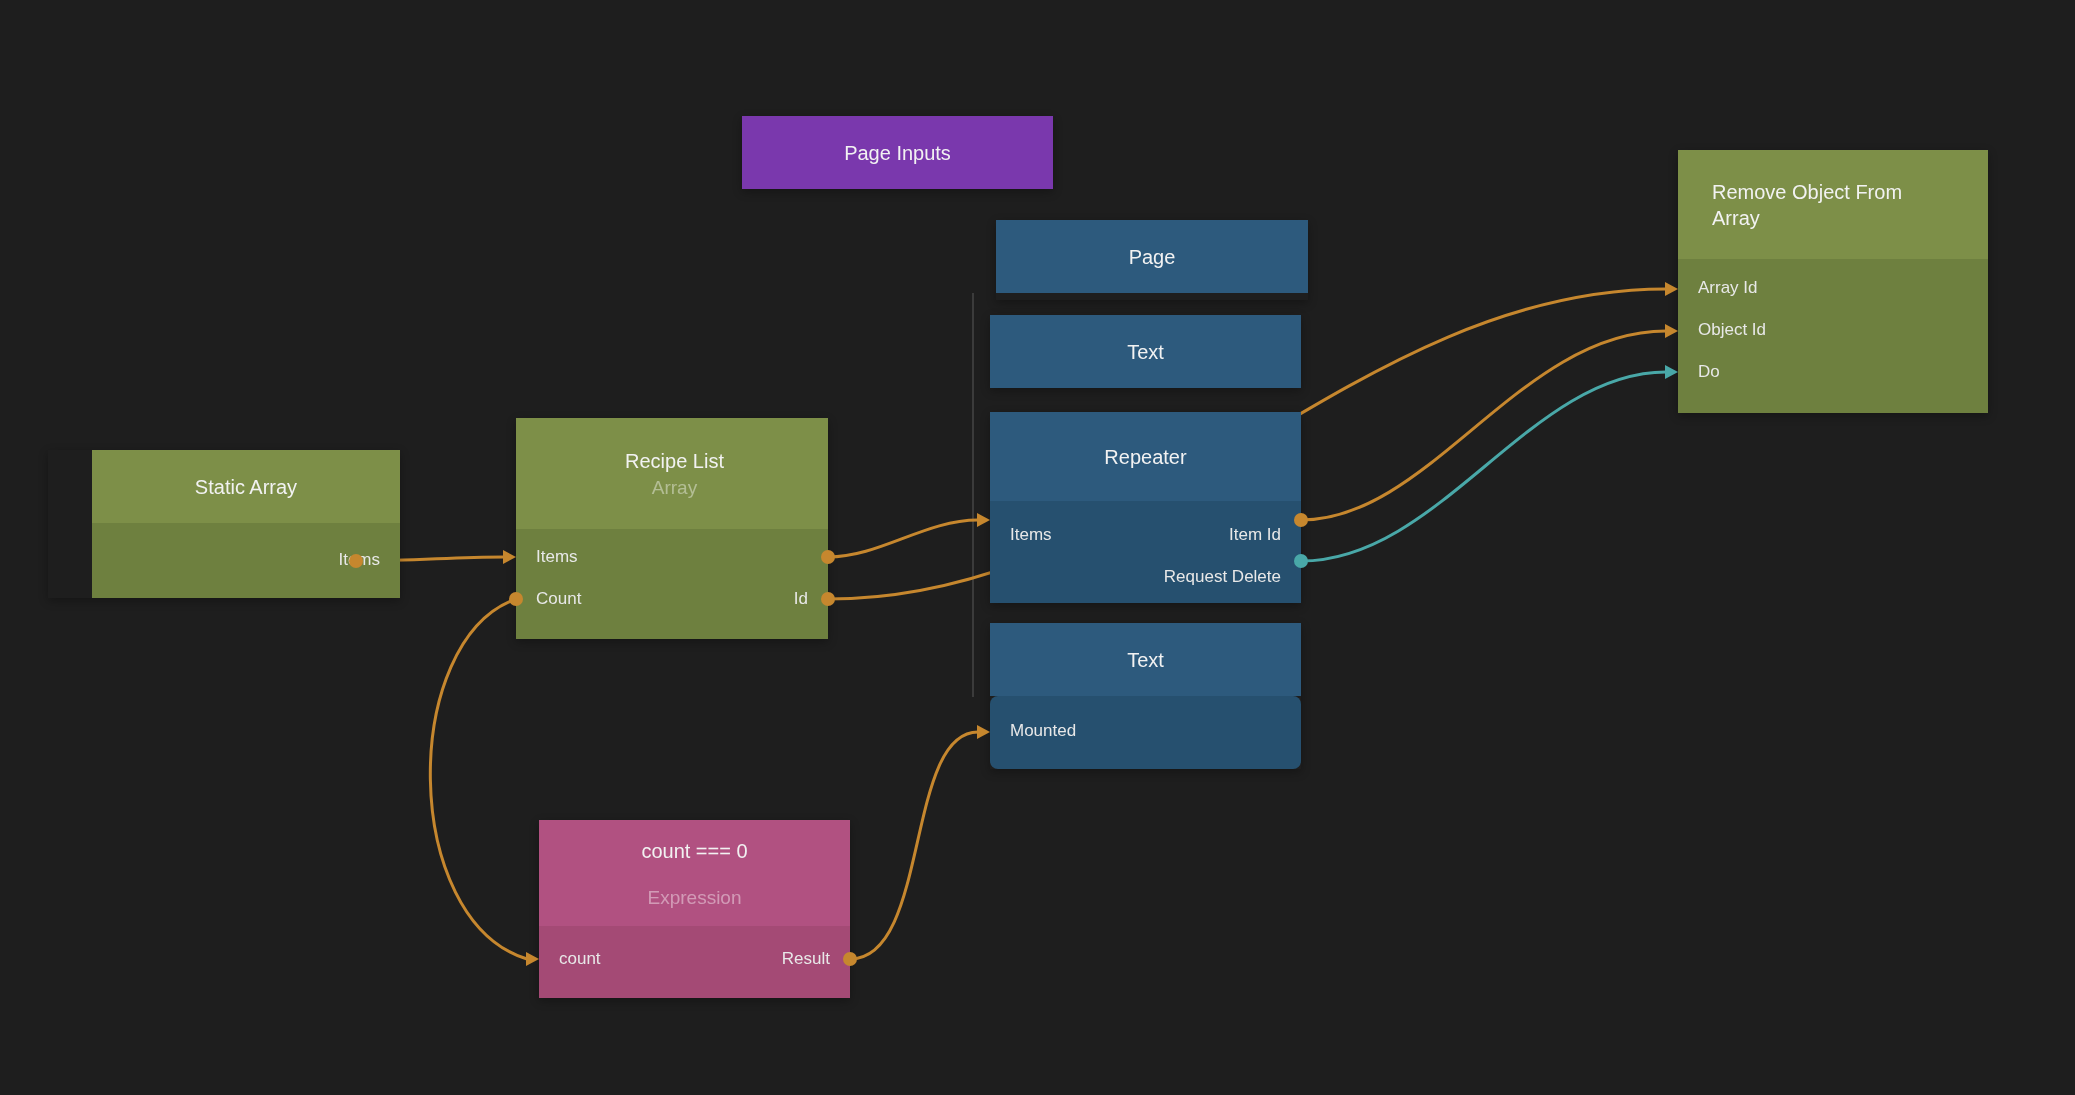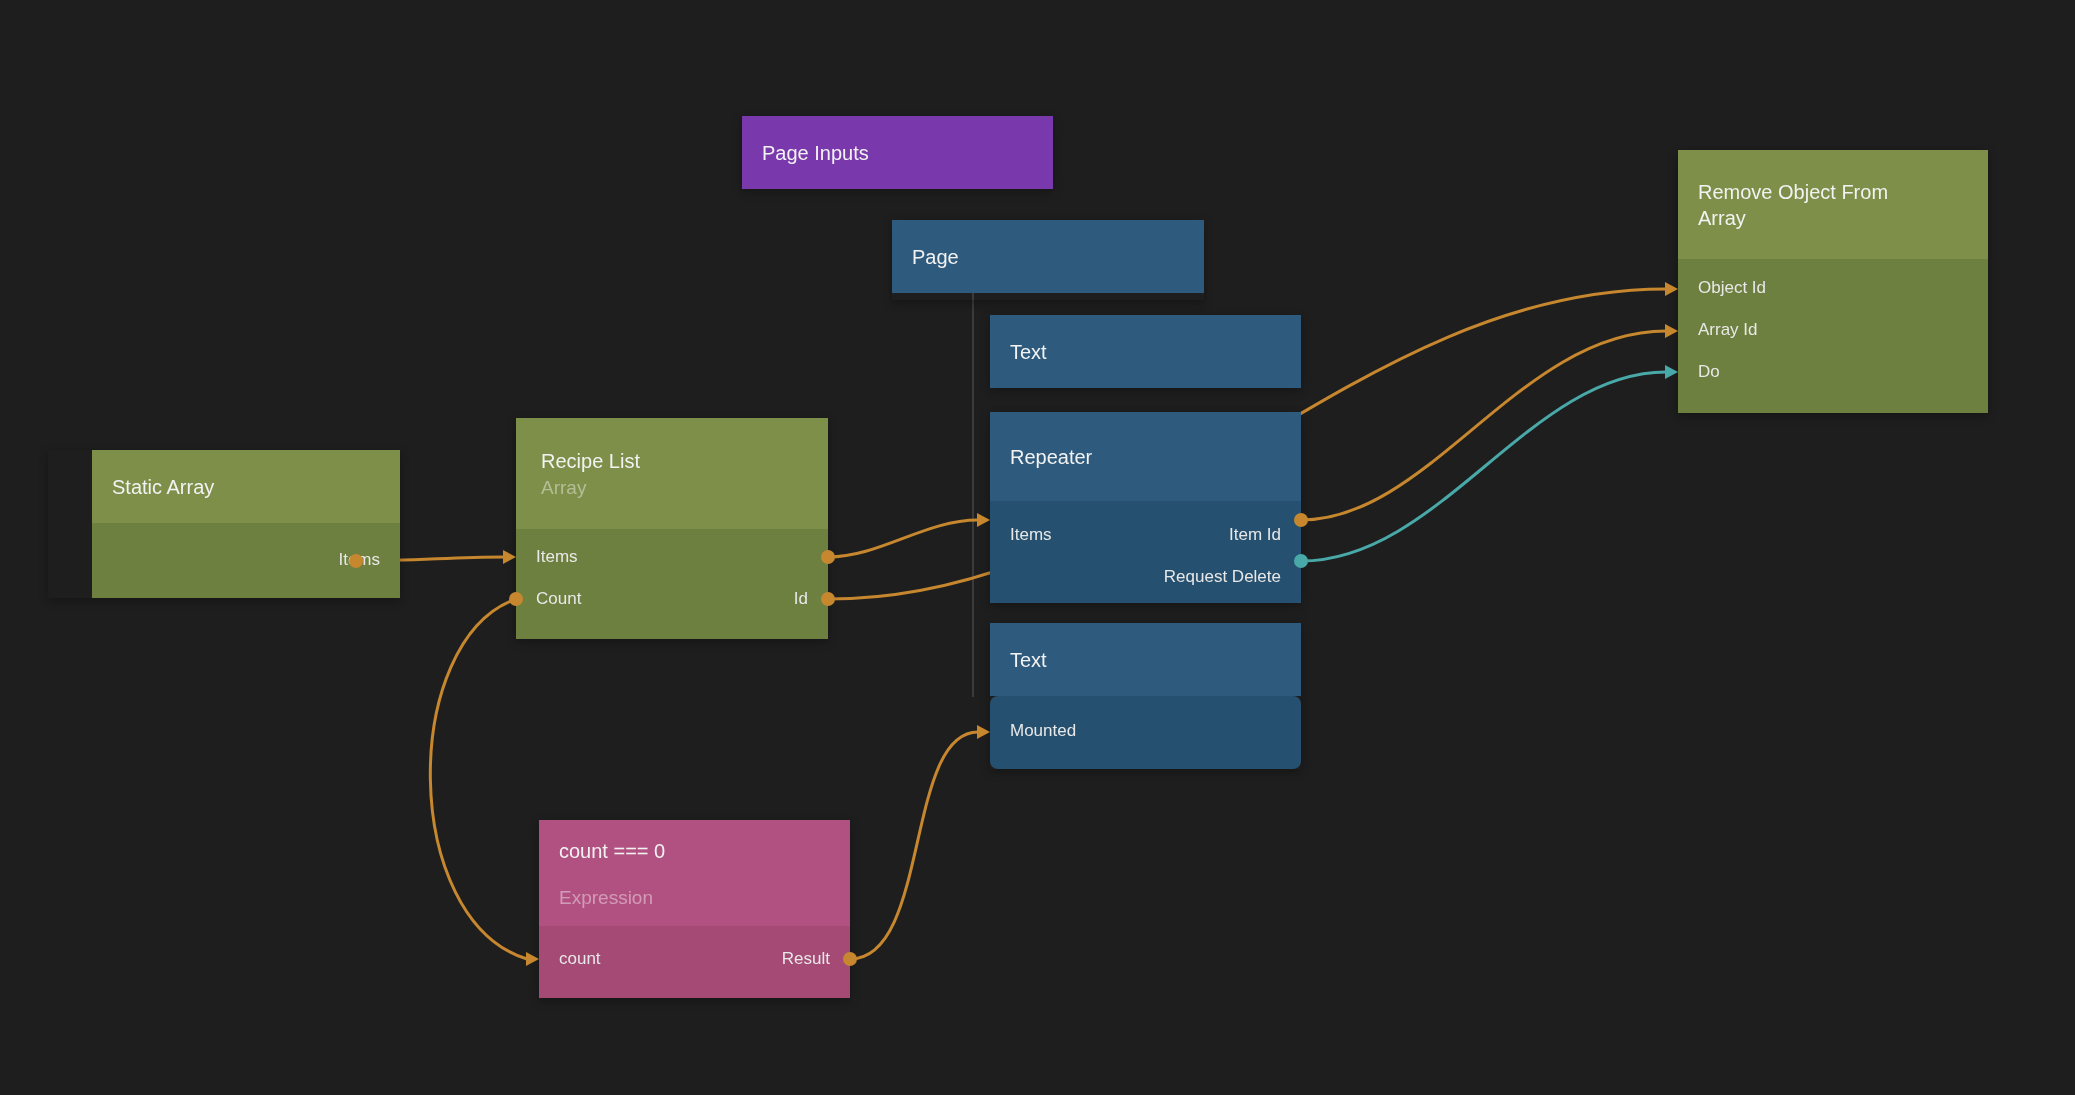--- a/index.html
+++ b/index.html
@@ -34,20 +34,21 @@
     box-shadow: 0 3px 9px rgba(0,0,0,0.30);
   }
   .ports-layer { z-index: 3; }
   .hdr {
     display: flex;
     flex-direction: column;
     justify-content: center;
     padding: 0 20px;
     box-sizing: border-box;
     flex: 0 0 auto;
+    align-items: center;
   }
   .body {
     flex: 1 1 auto;
     box-sizing: border-box;
   }
   .title { font-size: 20px; line-height: 26px; color: #f2f2f2; }
   .wrap-title { max-width: 242px; }
   .subtitle { font-size: 19px; line-height: 23px; margin-top: 2px; color: rgba(255,255,255,0.42); }
   .row {
     height: 42px;
@@ -101,21 +102,21 @@
 
     <path d="M850,959 C930,959 905,732 978,732" stroke="#c6872e" stroke-width="3" fill="none" stroke-linecap="round"></path>
   </svg>
 
   <div class="node purple" style="left:742px; top:116px; width:311px; height:73px;">
     <div class="hdr" style="height:73px;">
       <div class="title">Page Inputs</div>
     </div>
   </div>
 
-  <div class="node blue" style="left:892px; top:220px; width:312px; height:80px;">
+  <div class="node blue" style="left:996px; top:220px; width:312px; height:80px;">
     <div class="hdr" style="height:73px;">
       <div class="title">Page</div>
     </div>
   </div>
 
   <div class="node blue" style="left:990px; top:315px; width:311px; height:73px;">
     <div class="hdr" style="height:73px;">
       <div class="title">Text</div>
     </div>
   </div>
@@ -172,24 +173,24 @@
       </div>
     </div>
   </div>
 
   <div class="node green" style="left:1678px; top:150px; width:310px; height:263px;">
     <div class="hdr" style="height:109px;">
       <div class="title wrap-title">Remove Object From Array</div>
     </div>
     <div class="body pad8">
       <div class="row left">
+        <span>Array Id</span>
+      </div>
+      <div class="row left">
         <span>Object Id</span>
-      </div>
-      <div class="row left">
-        <span>Array Id</span>
       </div>
       <div class="row left">
         <span>Do</span>
       </div>
     </div>
   </div>
 
   <div class="node pink" style="left:539px; top:820px; width:311px; height:178px;">
     <div class="hdr" style="height:106px;gap:20px;">
       <div class="title">count === 0</div>

